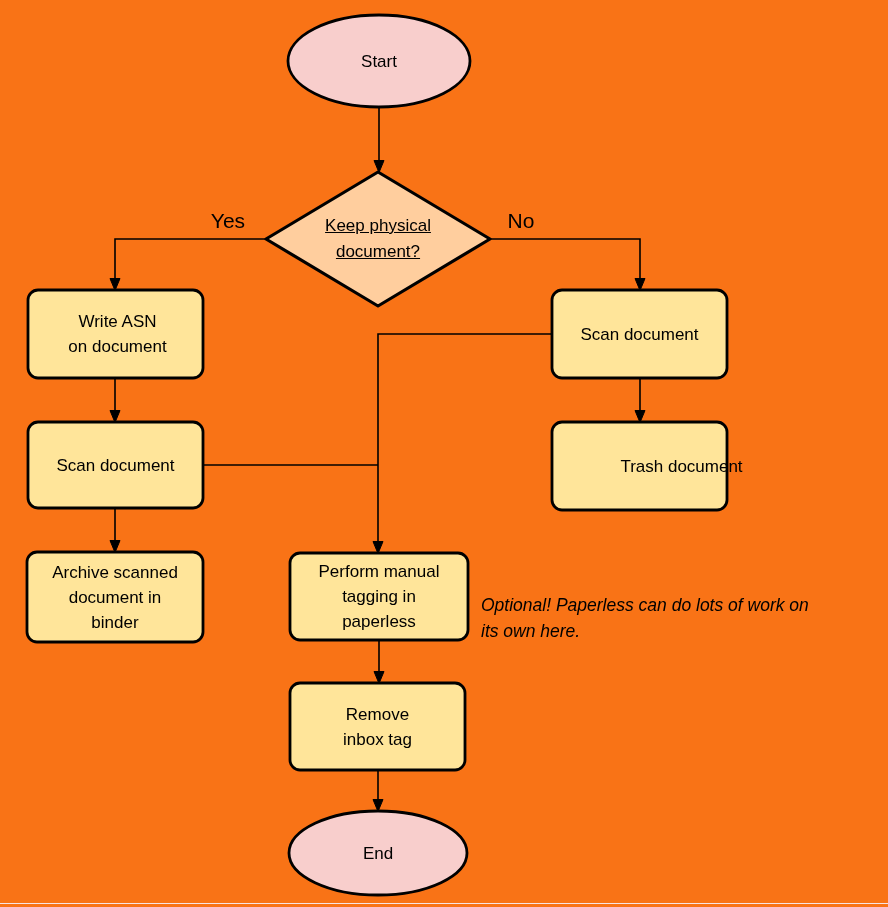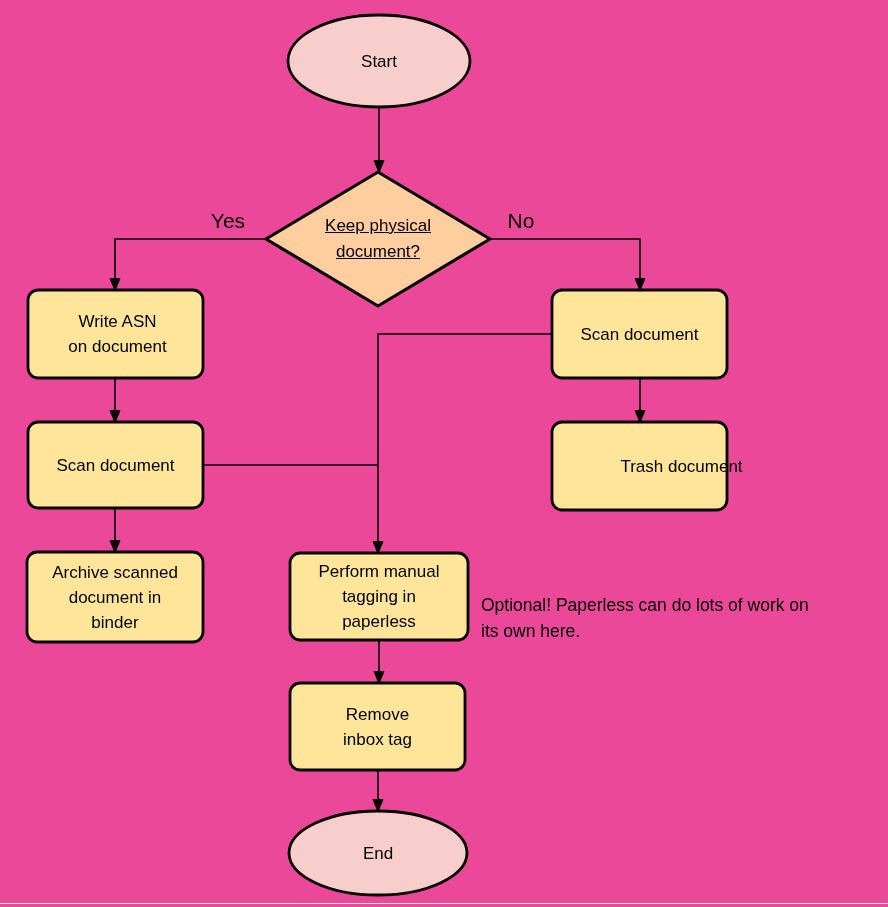--- a/index.html
+++ b/index.html
@@ -4,21 +4,21 @@
 <style>
   html, body {
     margin: 0;
     padding: 0;
     background: #ffffff;
   }
   .canvas {
     position: relative;
     width: 888px;
     height: 907px;
-    background: #ec4899;
+    background: #f97316;
     font-family: "Liberation Sans", sans-serif;
     color: #000000;
     overflow: hidden;
   }
   svg.diagram-layer {
     position: absolute;
     left: 0;
     top: 0;
   }
   .shape {
@@ -53,20 +53,21 @@
   }
   .edge-label {
     position: absolute;
     font-size: 21px;
     text-align: center;
     color: #000000;
   }
   .annotation {
     position: absolute;
     font-size: 17.5px;
+    font-style: italic;
     line-height: 26px;
     text-align: left;
     color: #000000;
   }
   .annotation .line {
     display: block;
     white-space: nowrap;
   }
   .bottom-edge-line {
     position: absolute;

